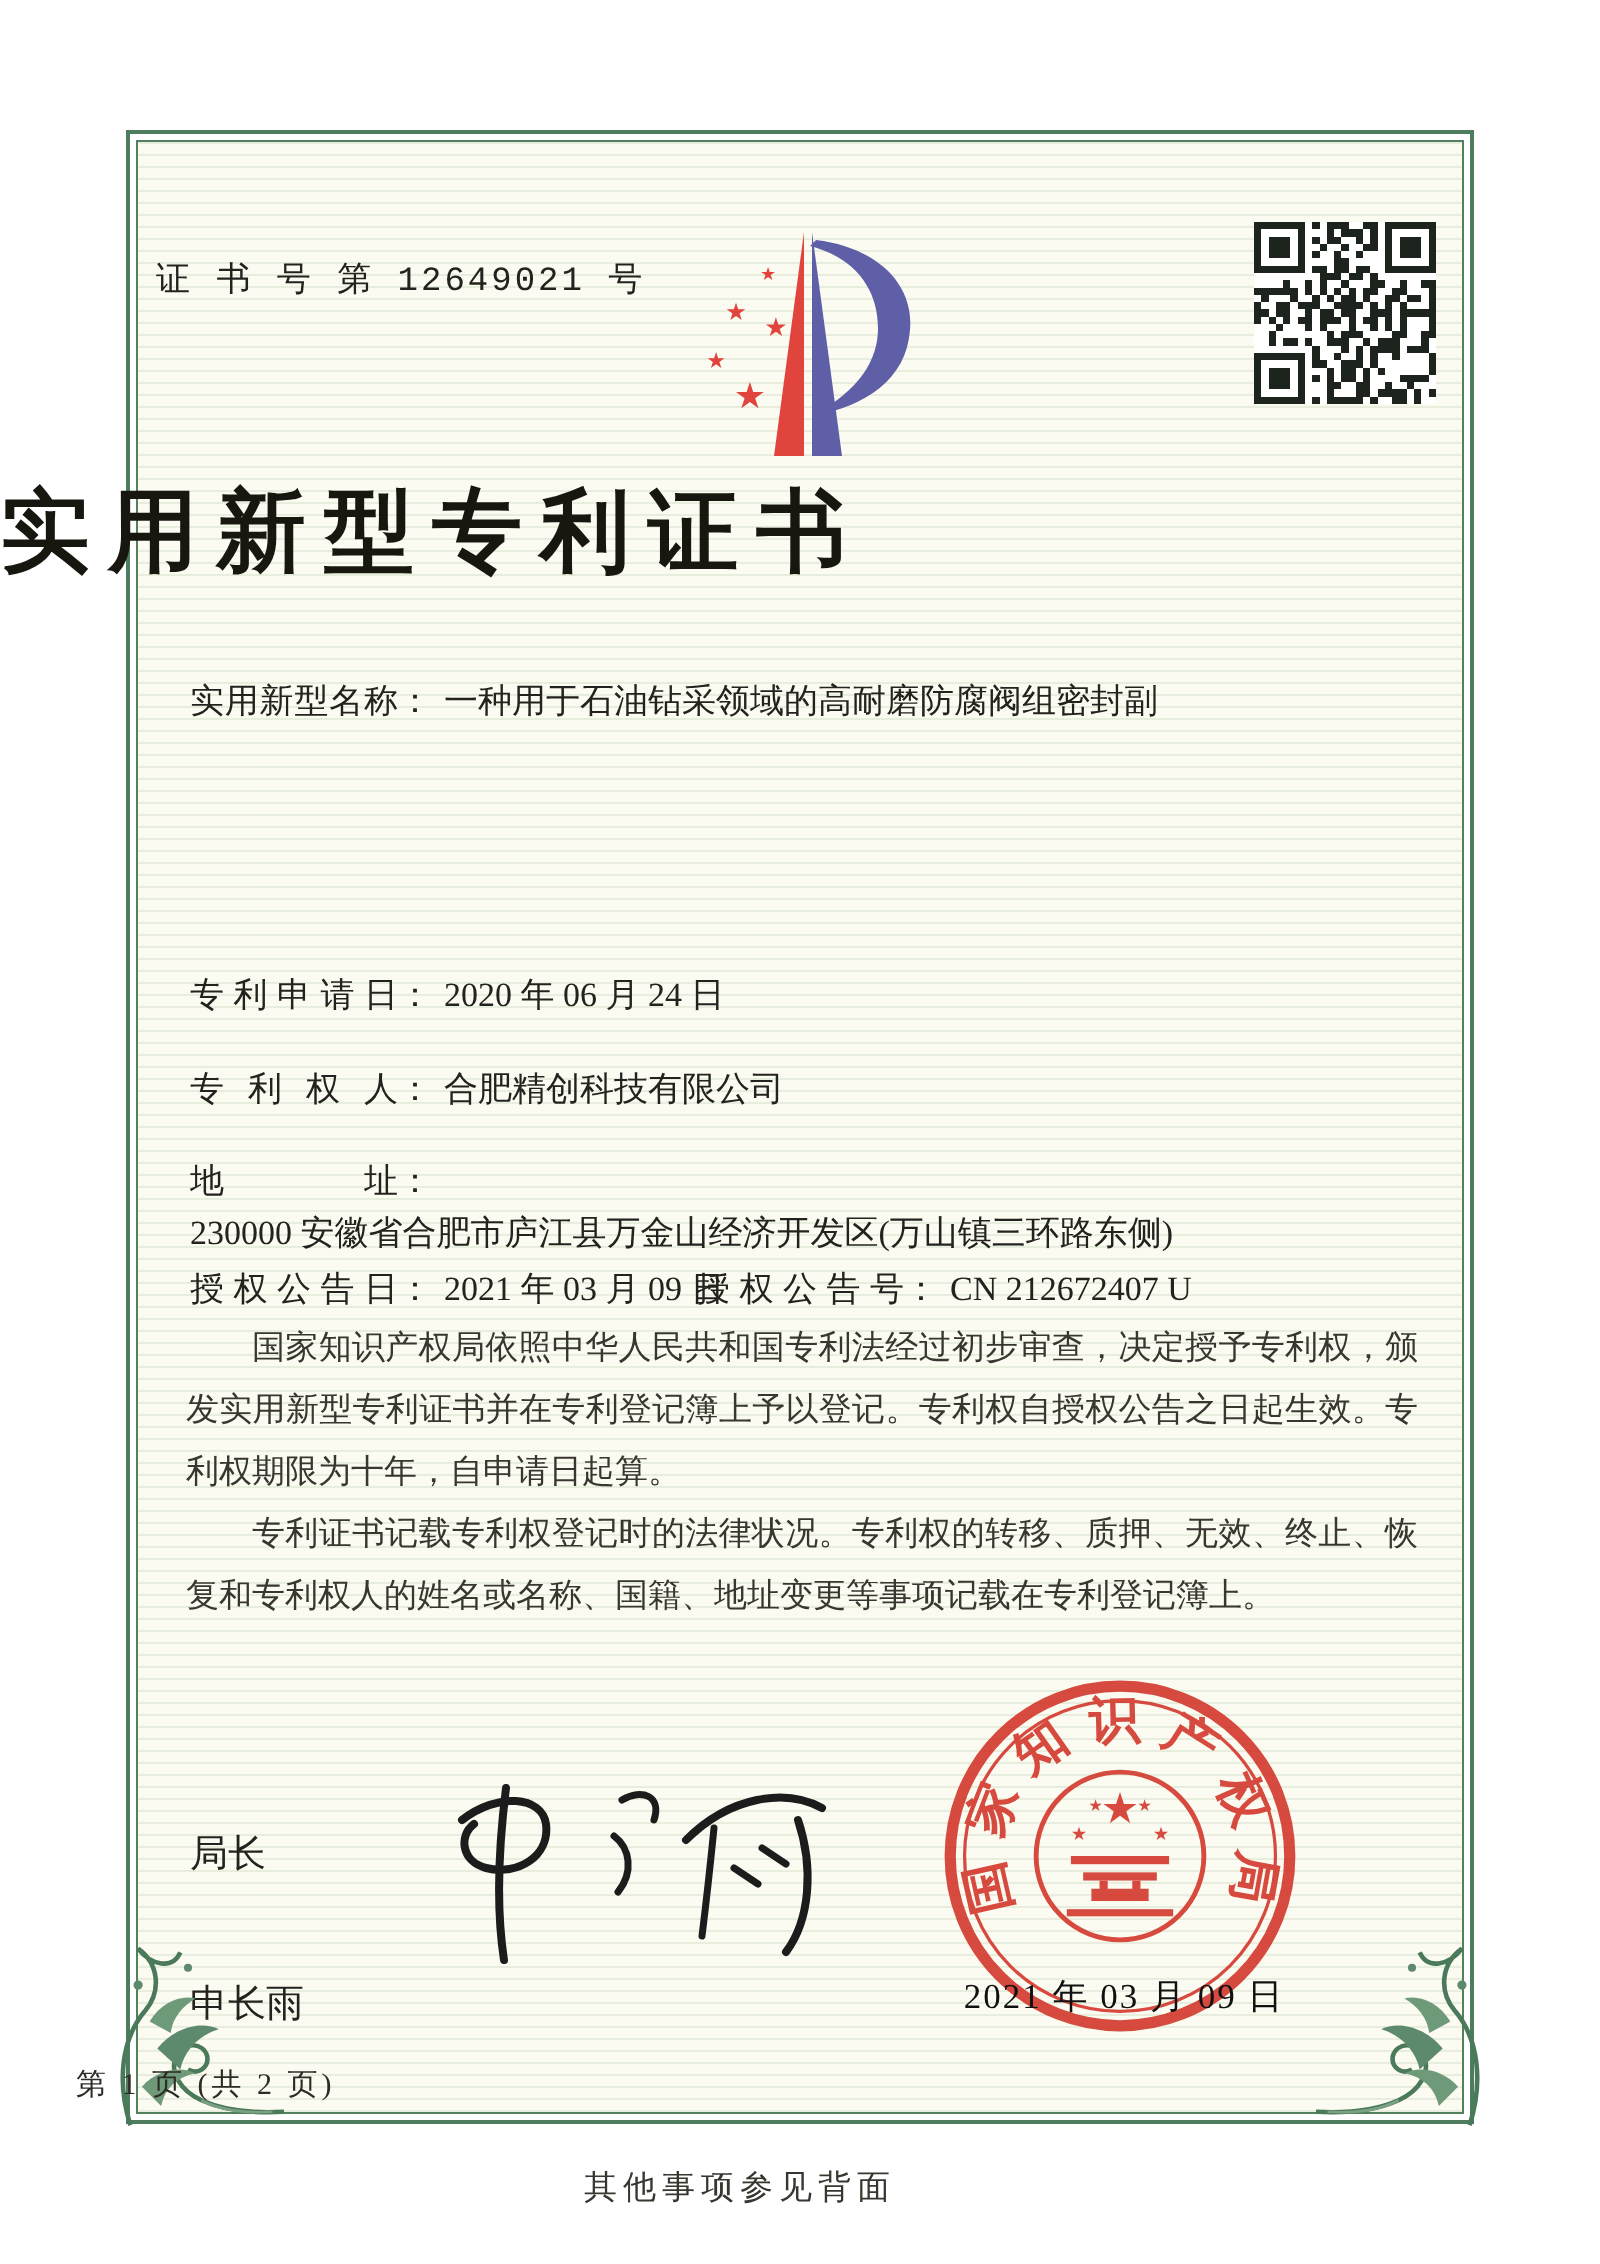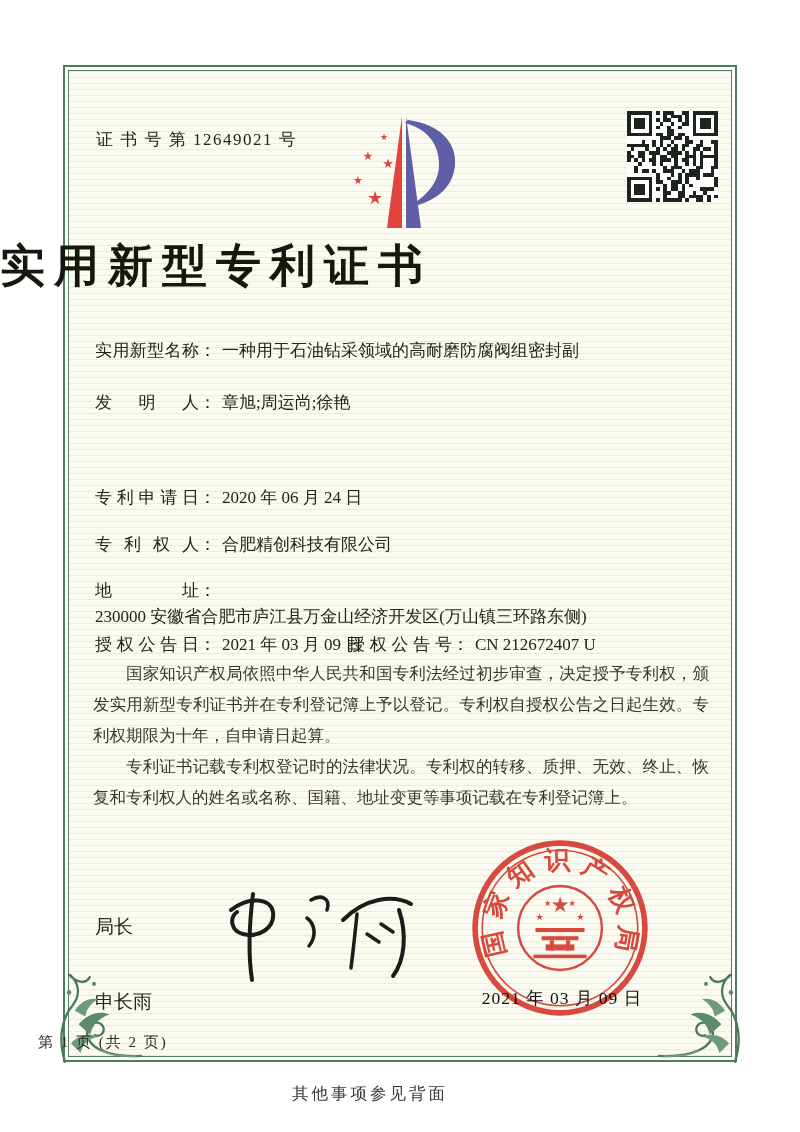--- a/index.html
+++ b/index.html
@@ -7,21 +7,21 @@
   .page { position: relative; width: 800px; height: 1132px; background: #ffffff; overflow: hidden; }
   .abs { position: absolute; }
 
   
   .frame { position: absolute; left: 63px; top: 65px; width: 674px; height: 997px; border: 2.5px solid #4e7c5e; }
   .frame-inner { position: absolute; inset: 3px; border: 1px solid #53805f;
     background-color: #fcfbf1;
     background-image: repeating-linear-gradient(0deg, rgba(140,175,130,0.18) 0px, rgba(140,175,130,0.18) 1px, rgba(0,0,0,0) 1px, rgba(0,0,0,0) 6px);
   }
 
-  .cert-no { left: 96px; top: 128px; font-size: 17px; letter-spacing: 1.5px; color: #23221e; }
+  .cert-no { left: 78px; top: 128px; font-size: 17px; letter-spacing: 1.5px; color: #23221e; font-family: Liberation Mono, monospace; }
 
   .title { left: 0; right: 0; top: 236px; text-align: left; font-size: 45px; font-weight: 700;
            letter-spacing: 9px; color: #17160f; }
 
   .field-row { left: 95px; width: 616px; font-size: 17px; color: #23221e; line-height: 26px; }
   .f-label { display: inline-block; width: 104px; text-align: justify; text-align-last: justify; vertical-align: top; }
   .f-colon { display: inline-block; vertical-align: top; margin-right: 6px; }
   .f-value { display: inline-block; vertical-align: top; max-width: 498px; }
 
   .paras { left: 93px; top: 658px; width: 616px; font-size: 16.5px; line-height: 31px;
@@ -290,23 +290,20 @@
         <rect x="1" y="19" width="5" height="5" fill="#ffffff"></rect>
         <rect x="2" y="20" width="3" height="3" fill="#1d231d"></rect>
       </svg>
   </div>
 
   <div class="abs title">实用新型专利证书</div>
 
   <div class="abs field-row" style="top:338px">
     <span class="f-label">实用新型名称</span><span class="f-colon">：</span><span class="f-value">一种用于石油钻采领域的高耐磨防腐阀组密封副</span>
   </div>
-  <div class="abs field-row" style="top:390px">
-    <span class="f-label">发明人</span><span class="f-colon">：</span><span class="f-value">章旭;周运尚;徐艳</span>
-  </div>
   <div class="abs field-row" style="top:485px">
     <span class="f-label">专利申请日</span><span class="f-colon">：</span><span class="f-value">2020 年 06 月 24 日</span>
   </div>
   <div class="abs field-row" style="top:532px">
     <span class="f-label">专利权人</span><span class="f-colon">：</span><span class="f-value">合肥精创科技有限公司</span>
   </div>
   <div class="abs field-row" style="top:578px">
     <span class="f-label">地址</span><span class="f-colon">：</span><span class="f-value" style="width:498px">230000 安徽省合肥市庐江县万金山经济开发区(万山镇三环路东侧)</span>
   </div>
   <div class="abs field-row" style="top:632px">

